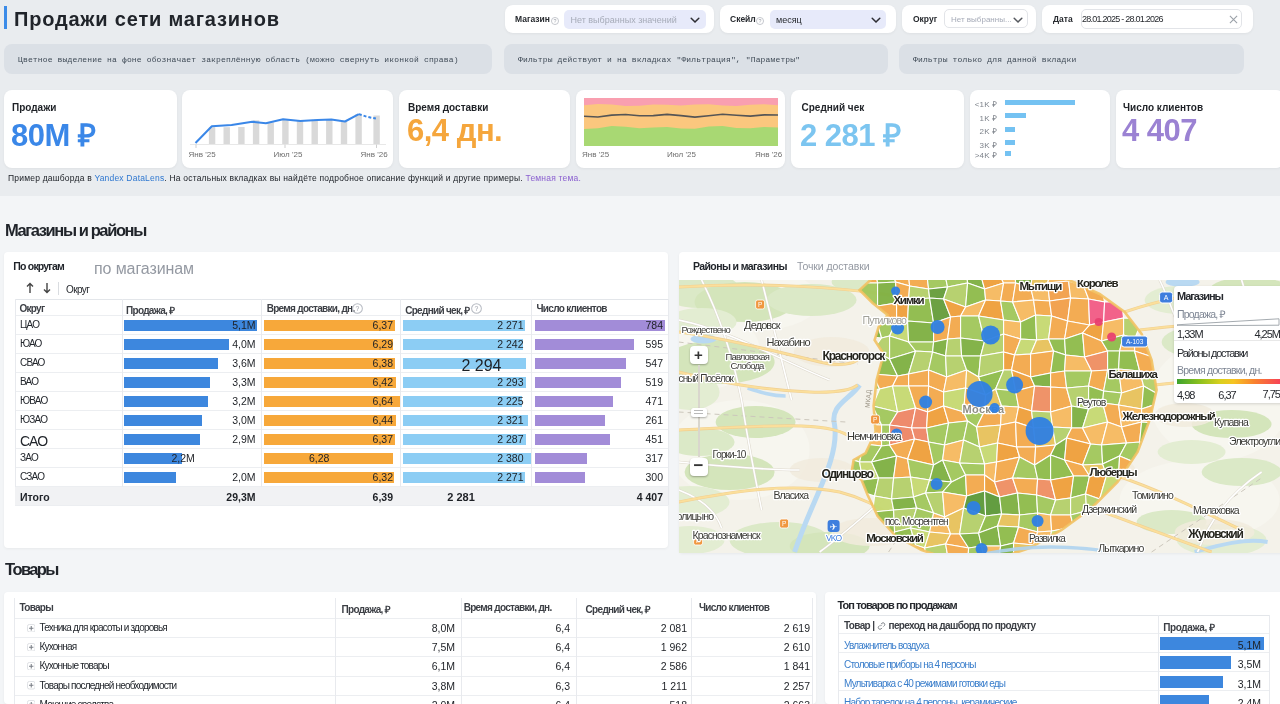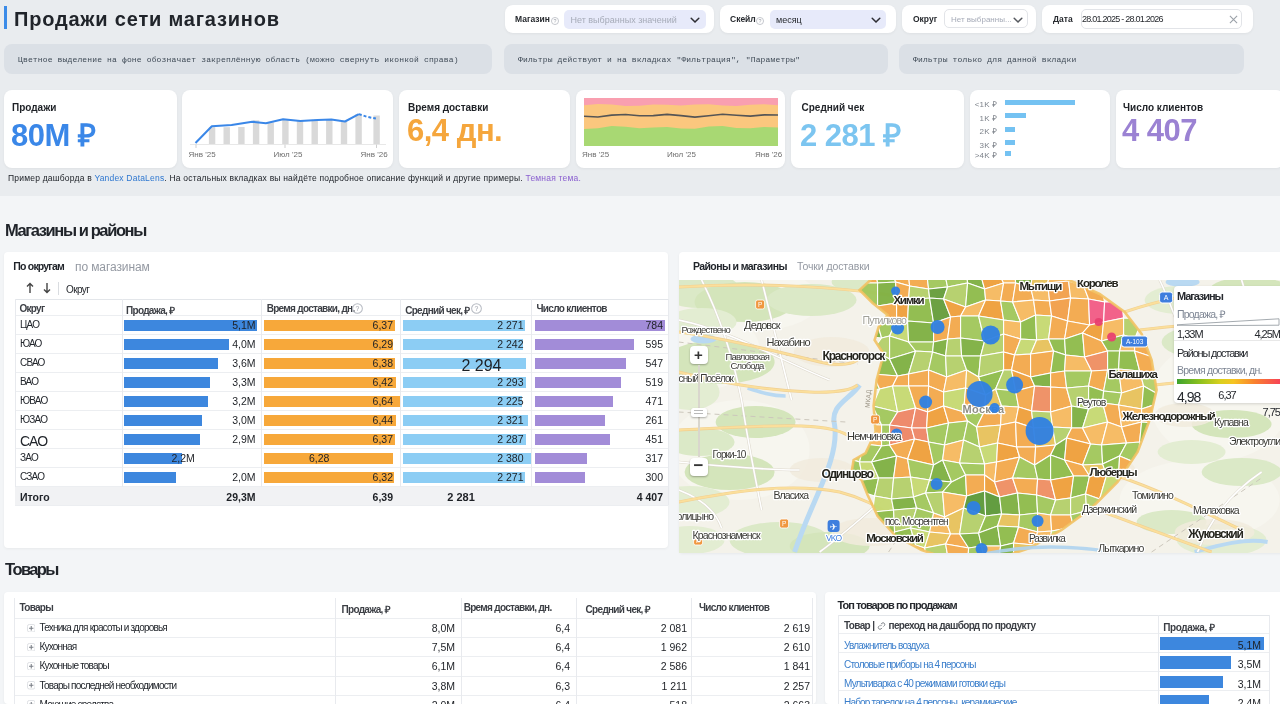--- a/index.html
+++ b/index.html
@@ -107,21 +107,21 @@
 <div style="position:absolute;left:1004.5px;top:140px;width:10.5px;height:5px;background:#74c2f2"></div>
 <div style="position:absolute;left:947px;width:50px;top:149.3px;font-size:8px;color:#7d828a;text-align:right;letter-spacing:0.2px">&gt;4K ₽</div>
 <div style="position:absolute;left:1004.5px;top:151px;width:6.5px;height:5px;background:#74c2f2"></div>
 <div style="position:absolute;left:1123px;top:101.5px;font-size:10px;font-weight:bold;color:#1e2126">Число клиентов</div>
 <div style="position:absolute;left:1122px;top:112.5px;font-size:31px;font-weight:bold;color:#9b82d3;letter-spacing:-0.5px">4 407</div>
 <div style="position:absolute;left:8px;top:172.5px;font-size:8.5px;color:#20242a;letter-spacing:0.2px">Пример дашборда в <span style="color:#2e77d0">Yandex DataLens</span>. На остальных вкладках вы найдёте подробное описание функций и другие примеры. <span style="color:#8a5fd0">Темная тема.</span></div>
 <div style="position:absolute;left:5px;top:220.5px;font-size:16.5px;font-weight:bold;color:#20242a;letter-spacing:-1.4px">Магазины и районы</div>
 <div style="position:absolute;left:5px;top:560px;font-size:16.5px;font-weight:bold;color:#20242a;letter-spacing:-1.6px">Товары</div>
 <div style="position:absolute;left:4px;top:251.5px;width:663.5px;height:296px;background:#fff;border-radius:4px;box-shadow:0 1px 3px rgba(0,0,0,0.05)"></div>
 <div style="position:absolute;left:13.3px;top:260px;font-size:10.5px;font-weight:bold;color:#20242a;letter-spacing:-0.8px">По округам</div>
-<div style="position:absolute;left:75px;top:260px;font-size:12px;color:#9499a2;letter-spacing:-0.1px">по магазинам</div>
+<div style="position:absolute;left:94px;top:260px;font-size:16px;color:#9499a2;letter-spacing:-0.1px">по магазинам</div>
 <svg style="position:absolute;left:25px;top:282px" width="10" height="12" viewBox="0 0 10 12">
     <path d="M5 11 L5 2 M2 4.5 L5 1.5 L8 4.5" stroke="#444" stroke-width="1.4" fill="none"></path>
   </svg>
 <svg style="position:absolute;left:42px;top:282px" width="10" height="12" viewBox="0 0 10 12">
     <path d="M5 1 L5 10 M2 7.5 L5 10.5 L8 7.5" stroke="#444" stroke-width="1.4" fill="none"></path>
   </svg>
 <div style="position:absolute;left:57.7px;top:281.5px;width:1px;height:13px;background:#d9dce0"></div>
 <div style="position:absolute;left:66px;top:283.5px;font-size:10px;color:#26292e;letter-spacing:-0.6px">Округ</div>
 <div style="position:absolute;left:14.7px;top:299px;width:652.9px;height:1px;background:#e3e6ea"></div>
 <div style="position:absolute;left:14.7px;top:315px;width:652.9px;height:1px;background:#eceef1"></div>
@@ -758,14 +758,14 @@
 <div style="position:absolute;left:1177px;top:307px;font-size:10.5px;color:#7e8694;letter-spacing:-0.8px">Продажа, ₽</div>
 <svg style="position:absolute;left:1177px;top:318px" width="103" height="8" viewBox="0 0 103 8">
     <polygon points="0,6.8 102,0.8 102,7.2 0,7.8" fill="#fff" stroke="#9aa0a6" stroke-width="0.9"></polygon>
   </svg>
 <div style="position:absolute;left:1177px;top:327.5px;font-size:11px;color:#26292e;letter-spacing:-1px">1,33М</div>
 <div style="position:absolute;left:1225px;top:327.5px;width:55px;text-align:right;font-size:11px;color:#26292e;letter-spacing:-1px">4,25М</div>
 <div style="position:absolute;left:1173.5px;top:340.4px;width:115px;height:1px;background:#e8e8e8"></div>
 <div style="position:absolute;left:1177px;top:346.5px;font-size:11px;font-weight:normal;color:#26292e;letter-spacing:-1.2px">Районы доставки</div>
 <div style="position:absolute;left:1177px;top:363.5px;font-size:10.5px;color:#7e8694;letter-spacing:-0.75px">Время доставки, дн.</div>
 <div style="position:absolute;left:1177px;top:379.3px;width:103px;height:4.5px;background:linear-gradient(90deg,#3da32e 0%,#8cc11e 22%,#d9d01e 42%,#f6c422 55%,#f9822e 75%,#f74356 100%)"></div>
-<div style="position:absolute;left:1177px;top:388.5px;font-size:14px;color:#26292e;letter-spacing:-1px">4,98</div>
+<div style="position:absolute;left:1177px;top:388.5px;font-size:11px;color:#26292e;letter-spacing:-1px">4,98</div>
 <div style="position:absolute;left:1213px;top:388.5px;width:28px;text-align:center;font-size:11px;color:#26292e;letter-spacing:-1px">6,37</div>
-<div style="position:absolute;left:1252px;top:406px;width:28px;text-align:right;font-size:11px;color:#26292e;letter-spacing:-1px">7,75</div>
+<div style="position:absolute;left:1252px;top:388px;width:28px;text-align:right;font-size:11px;color:#26292e;letter-spacing:-1px">7,75</div>
 </body></html>

